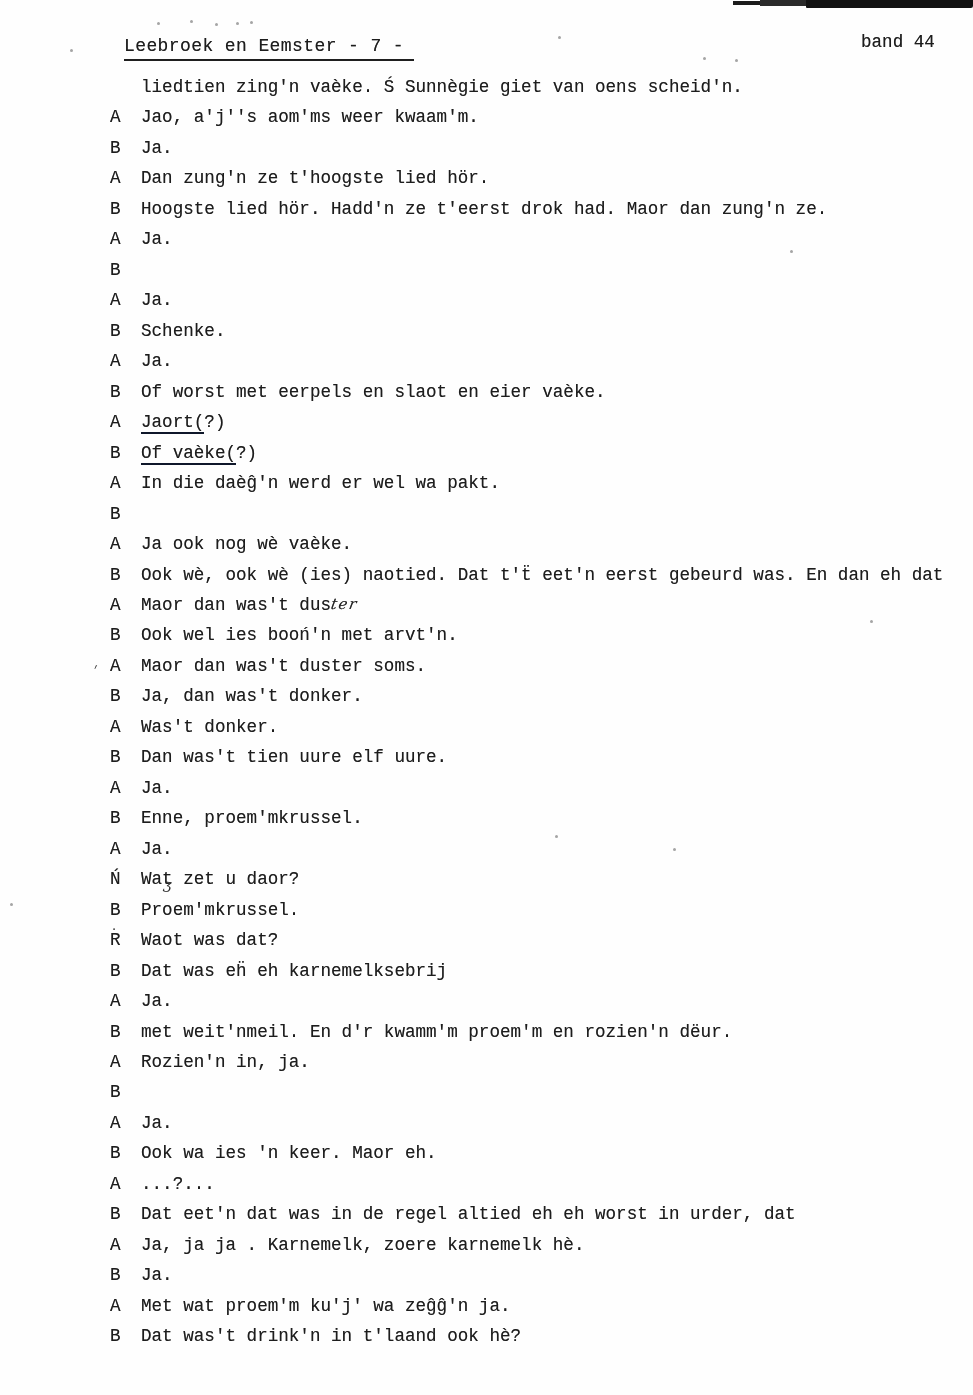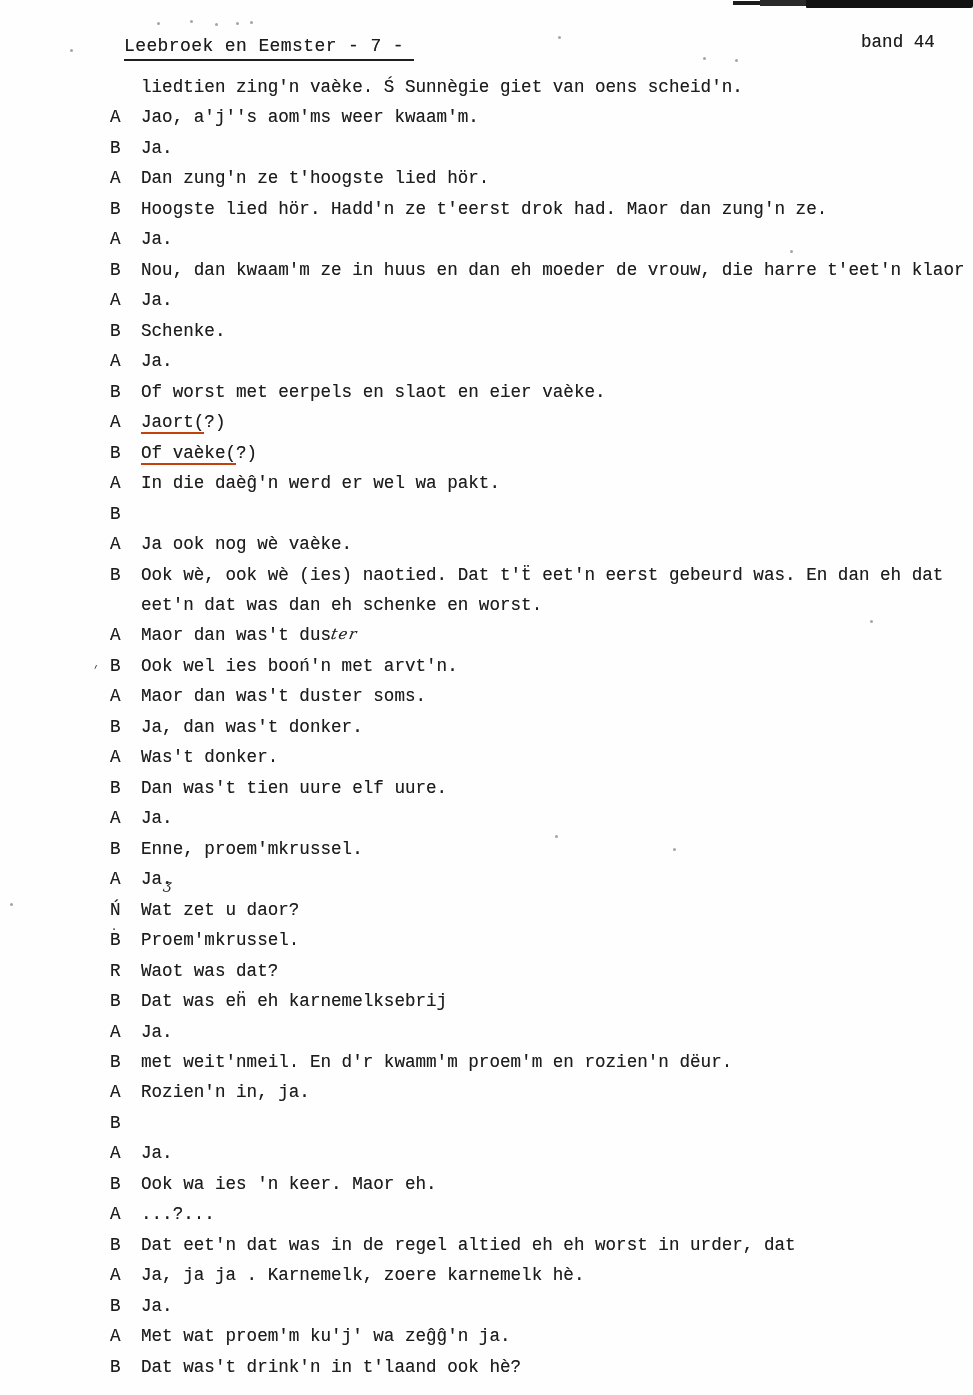--- a/index.html
+++ b/index.html
@@ -32,21 +32,21 @@
   }
 
   .dialog{position:absolute;left:0;top:72px;width:825px;}
   .row{
     position:relative;height:30.48px;line-height:30.48px;
     padding-left:141px;white-space:pre;
     font-size:17.6px;
     text-shadow:0 0 .4px rgba(20,20,20,.5);
   }
   .spk{position:absolute;left:110px;top:0;width:30px;display:inline-block;}
-  .ul{border-bottom:2px solid #c2410c;padding-bottom:0px;}
+  .ul{border-bottom:2px solid #0f172a;padding-bottom:0px;}
   .hand{
     font-family:"DejaVu Serif",serif;font-style:italic;
     font-size:15px;letter-spacing:1.5px;
     display:inline-block;transform:skewX(-10deg) translateY(-1px);
     color:#252525;
   }
   .annot{
     position:absolute;
     font-family:"DejaVu Serif",serif;font-style:italic;
     color:#2c2c2c;
@@ -69,32 +69,31 @@
   <div class="doc-title">Leebroek en Eemster - 7 -</div>
   <div class="band-label">band 44</div>
 
   <div class="dialog">
       <div class="row"><span>liedtien zing'n vaèke. Ś Sunnègie giet van oens scheid'n.</span></div>
       <div class="row"><span class="spk">A</span><span>Jao, a'j''s aom'ms weer kwaam'm.</span></div>
       <div class="row"><span class="spk">B</span><span>Ja.</span></div>
       <div class="row"><span class="spk">A</span><span>Dan zung'n ze t'hoogste lied hör.</span></div>
       <div class="row"><span class="spk">B</span><span>Hoogste lied hör. Hadd'n ze t'eerst drok had. Maor dan zung'n ze.</span></div>
       <div class="row"><span class="spk">A</span><span>Ja.</span></div>
-      <div class="row"><span class="spk">B</span><span>Nou, dan kwaam'm ze in huus en dan eh moeder de vrouw, die harre t'eet'n klaor</span></div>
+      <div class="row"><span class="spk">B</span></div>
       <div class="row"><span class="spk">A</span><span>Ja.</span></div>
       <div class="row"><span class="spk">B</span><span>Schenke.</span></div>
       <div class="row"><span class="spk">A</span><span>Ja.</span></div>
       <div class="row"><span class="spk">B</span><span>Of worst met eerpels en slaot en eier vaèke.</span></div>
       <div class="row"><span class="spk">A</span><span><span class="ul">Jaort(</span>?)</span></div>
       <div class="row"><span class="spk">B</span><span><span class="ul">Of vaèke(</span>?)</span></div>
       <div class="row"><span class="spk">A</span><span>In die daèĝ'n werd er wel wa pakt.</span></div>
       <div class="row"><span class="spk">B</span></div>
       <div class="row"><span class="spk">A</span><span>Ja ook nog wè vaèke.</span></div>
       <div class="row"><span class="spk">B</span><span>Ook wè, ook wè (ies) naotied. Dat t'ẗ eet'n eerst gebeurd was. En dan eh dat</span></div>
-      <div class="row"><span>eet'n dat was dan eh schenke en worst.</span></div>
       <div class="row"><span class="spk">A</span><span>Maor dan was't dus<span class="hand">ter</span></span></div>
       <div class="row"><span class="spk">B</span><span>Ook wel ies booń'n met arvt'n.</span></div>
       <div class="row"><span class="spk">A</span><span>Maor dan was't duster soms.</span></div>
       <div class="row"><span class="spk">B</span><span>Ja, dan was't donker.</span></div>
       <div class="row"><span class="spk">A</span><span>Was't donker.</span></div>
       <div class="row"><span class="spk">B</span><span>Dan was't tien uure elf uure.</span></div>
       <div class="row"><span class="spk">A</span><span>Ja.</span></div>
       <div class="row"><span class="spk">B</span><span>Enne, proem'mkrussel.</span></div>
       <div class="row"><span class="spk">A</span><span>Ja.</span></div>
       <div class="row"><span class="spk">Ń</span><span>Wat zet u daor?</span></div>

